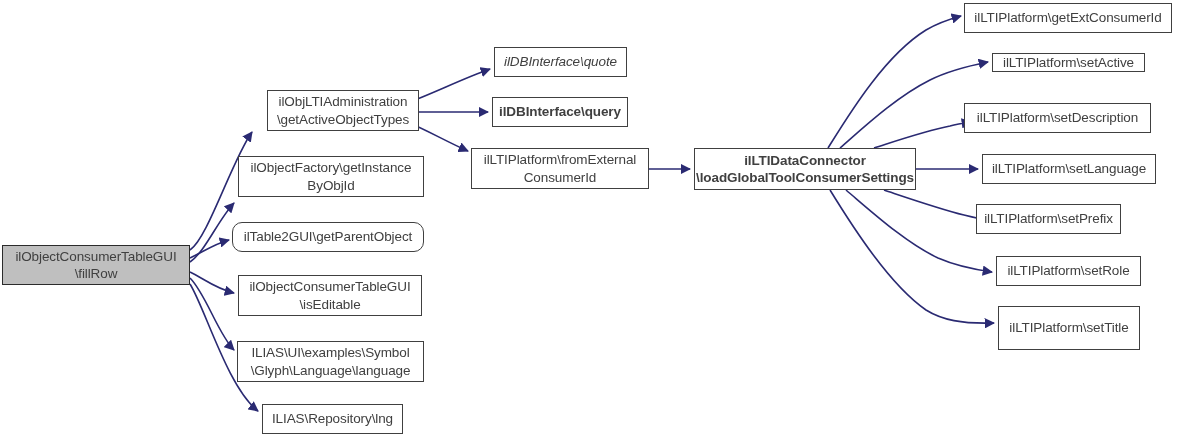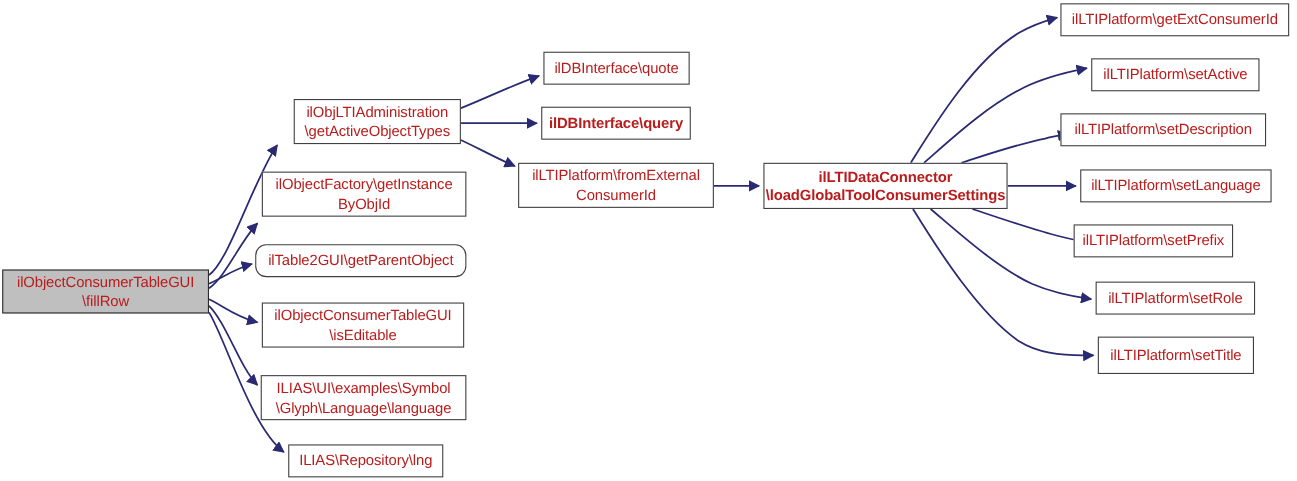--- a/index.html
+++ b/index.html
@@ -10,21 +10,21 @@
     background:#ffffff;
     font-family:"Liberation Sans", sans-serif;
     overflow:hidden;
   }
   #edges{position:absolute;left:0;top:0;width:1179px;height:437px;}
   .node{
     position:absolute;
     box-sizing:border-box;
     border:1px solid #404040;
     background:#ffffff;
-    color:#b91c1c;
+    color:#404040;
     display:flex;
     align-items:center;
     justify-content:center;
     text-align:center;
     font-size:13.5px;
     line-height:1.28;
     letter-spacing:-0.1px;
     white-space:pre-line;
     z-index:2;
   }
@@ -69,27 +69,27 @@
       <div class="node" style="left: 267px; top: 90px; width: 152px; height: 41px;">ilObjLTIAdministration
 \getActiveObjectTypes</div>
       <div class="node" style="left: 238px; top: 156px; width: 186px; height: 41px;">ilObjectFactory\getInstance
 ByObjId</div>
       <div class="node" style="left: 232px; top: 222px; width: 192px; height: 30px; border-radius: 10px;">ilTable2GUI\getParentObject</div>
       <div class="node" style="left: 238px; top: 275px; width: 184px; height: 41px;">ilObjectConsumerTableGUI
 \isEditable</div>
       <div class="node" style="left: 237px; top: 341px; width: 187px; height: 41px;">ILIAS\UI\examples\Symbol
 \Glyph\Language\language</div>
       <div class="node" style="left: 262px; top: 404px; width: 141px; height: 30px;">ILIAS\Repository\lng</div>
-      <div class="node" style="left: 494px; top: 47px; width: 133px; height: 30px;">ilDBInterface\quote</div>
+      <div class="node" style="left: 494px; top: 47px; width: 133px; height: 30px; font-style: italic;">ilDBInterface\quote</div>
       <div class="node" style="left: 492px; top: 97px; width: 136px; height: 30px; font-weight: bold;">ilDBInterface\query</div>
       <div class="node" style="left: 471px; top: 148px; width: 178px; height: 41px;">ilLTIPlatform\fromExternal
 ConsumerId</div>
       <div class="node" style="left: 694px; top: 148px; width: 222px; height: 42px; font-weight: bold;">ilLTIDataConnector
 \loadGlobalToolConsumerSettings</div>
       <div class="node" style="left: 964px; top: 3px; width: 208px; height: 30px;">ilLTIPlatform\getExtConsumerId</div>
-      <div class="node" style="left: 992px; top: 53px; width: 153px; height: 30px;">ilLTIPlatform\setActive</div>
+      <div class="node" style="left: 992px; top: 53px; width: 153px; height: 19px;">ilLTIPlatform\setActive</div>
       <div class="node" style="left: 964px; top: 103px; width: 187px; height: 30px;">ilLTIPlatform\setDescription</div>
       <div class="node" style="left: 982px; top: 154px; width: 174px; height: 30px;">ilLTIPlatform\setLanguage</div>
       <div class="node" style="left: 976px; top: 204px; width: 145px; height: 30px;">ilLTIPlatform\setPrefix</div>
       <div class="node" style="left: 996px; top: 256px; width: 145px; height: 30px;">ilLTIPlatform\setRole</div>
-      <div class="node" style="left: 998px; top: 306px; width: 142px; height: 34px;">ilLTIPlatform\setTitle</div>
+      <div class="node" style="left: 998px; top: 306px; width: 142px; height: 44px;">ilLTIPlatform\setTitle</div>
     </div>
 </div>
 
 </body></html>

